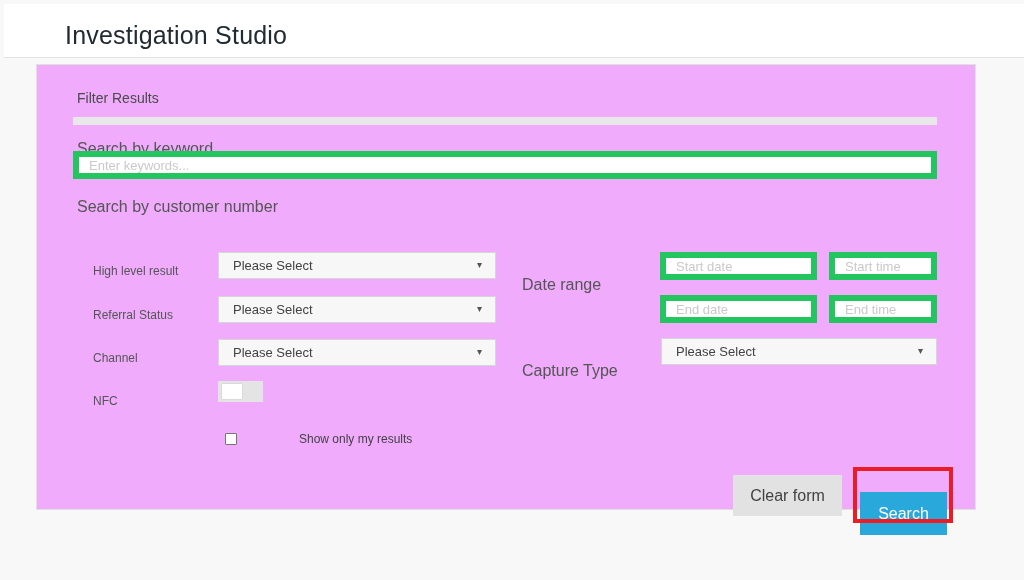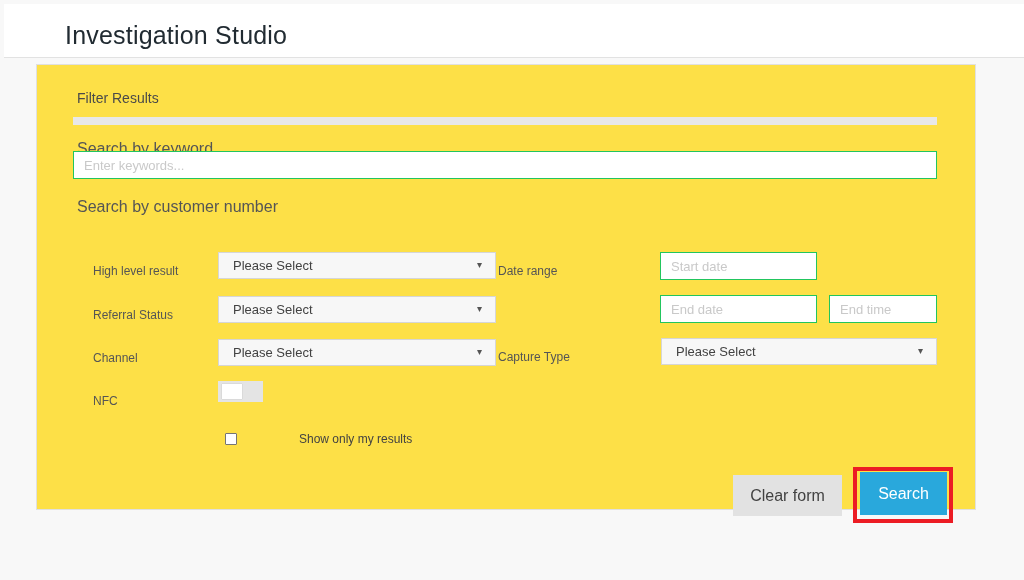--- a/index.html
+++ b/index.html
@@ -14,45 +14,45 @@
   .header {
     position: absolute; left: 0; top: 0; width: 1024px; height: 54px;
     background: #ffffff; border-bottom: 1px solid #e2e2e2;
   }
   .header h1 {
     position: absolute; left: 57px; top: 13px;
     font-size: 25px; font-weight: 500; color: #212b32; letter-spacing: 0.2px;
   }
   .card {
     position: absolute; left: 32px; top: 60px; width: 940px; height: 446px;
-    background: #fde047; border: 1px solid #e0e0e0;
+    background: #f0abfc; border: 1px solid #e0e0e0;
   }
   .panel-title {
     position: absolute; left: 36px; top: 21px;
     font-size: 14px; color: #4a4a4a;
   }
   .divider {
     position: absolute; left: 36px; top: 52px; width: 864px; height: 1px;
     background: #e8e8e8;
   }
   .field-label { font-size: 16px; color: #555555; }
   .lbl-keyword   { position: absolute; left: 36px; top: 71px; }
   .lbl-customer  { position: absolute; left: 36px; top: 129px; }
   .text-input {
     position: absolute; height: 28px; background: #ffffff;
-    border: 1px solid #22c55e; outline: none;
+    border: 6px solid #22c55e; outline: none;
     font-family: "Liberation Sans", sans-serif;
     font-size: 13px; color: #444444; padding: 0 10px;
   }
   .text-input::placeholder { color: #c9c9c9; opacity: 1; }
   .in-keyword  { left: 36px; top: 86px;  width: 864px; }
   .in-customer { left: 36px; top: 144px; width: 864px; }
 
   .row-label { position: absolute; left: 52px; font-size: 12px; color: #555555; }
-  .row-label-r { position: absolute; left: 457px; font-size: 12px; color: #555555; }
+  .row-label-r { position: absolute; left: 481px; font-size: 16px; color: #555555; margin-top: 12px; }
   .lbl-hlr      { top: 195px; }
   .lbl-referral { top: 239px; }
   .lbl-channel  { top: 282px; }
   .lbl-nfc      { top: 325px; }
   .lbl-daterange { top: 195px; }
   .lbl-capture   { top: 281px; }
 
   .select-box {
     position: absolute; height: 27px; background: #f7f7f7;
     border: 1px solid #d6d6d6; cursor: pointer;
@@ -96,21 +96,21 @@
   }
   .btn-clear {
     left: 696px; top: 410px; width: 109px; height: 41px;
     background: #e2e2e2; color: #424242;
   }
   .annotation-box {
     position: absolute; left: 816px; top: 402px; width: 100px; height: 56px;
     border: 4px solid #ec1c24; pointer-events: none;
   }
   .btn-search {
-    left: 823px; top: 407px; width: 87px; height: 43px;
+    left: 823px; top: 427px; width: 87px; height: 43px;
     background: #29a8dc; color: #ffffff;
   }
 </style>
 </head>
 <body>
 
 <div class="header">
   <h1>Investigation Studio</h1>
 </div>
 
@@ -137,20 +137,21 @@
   </div>
 
   <div class="row-label lbl-channel">Channel</div>
   <div class="select-box sel-channel">
     <span>Please Select</span>
     <span class="caret">▾</span>
   </div>
 
   <div class="row-label-r lbl-daterange">Date range</div>
   <input class="text-input date-input in-sdate" type="text" placeholder="Start date" style="">
+  <input class="text-input date-input in-stime" type="text" placeholder="Start time" style="">
   <input class="text-input date-input in-edate" type="text" placeholder="End date" style="">
   <input class="text-input date-input in-etime" type="text" placeholder="End time" style="">
 
   <div class="row-label-r lbl-capture">Capture Type</div>
   <div class="select-box sel-capture">
     <span>Please Select</span>
     <span class="caret">▾</span>
   </div>
 
   <div class="row-label lbl-nfc">NFC</div>

